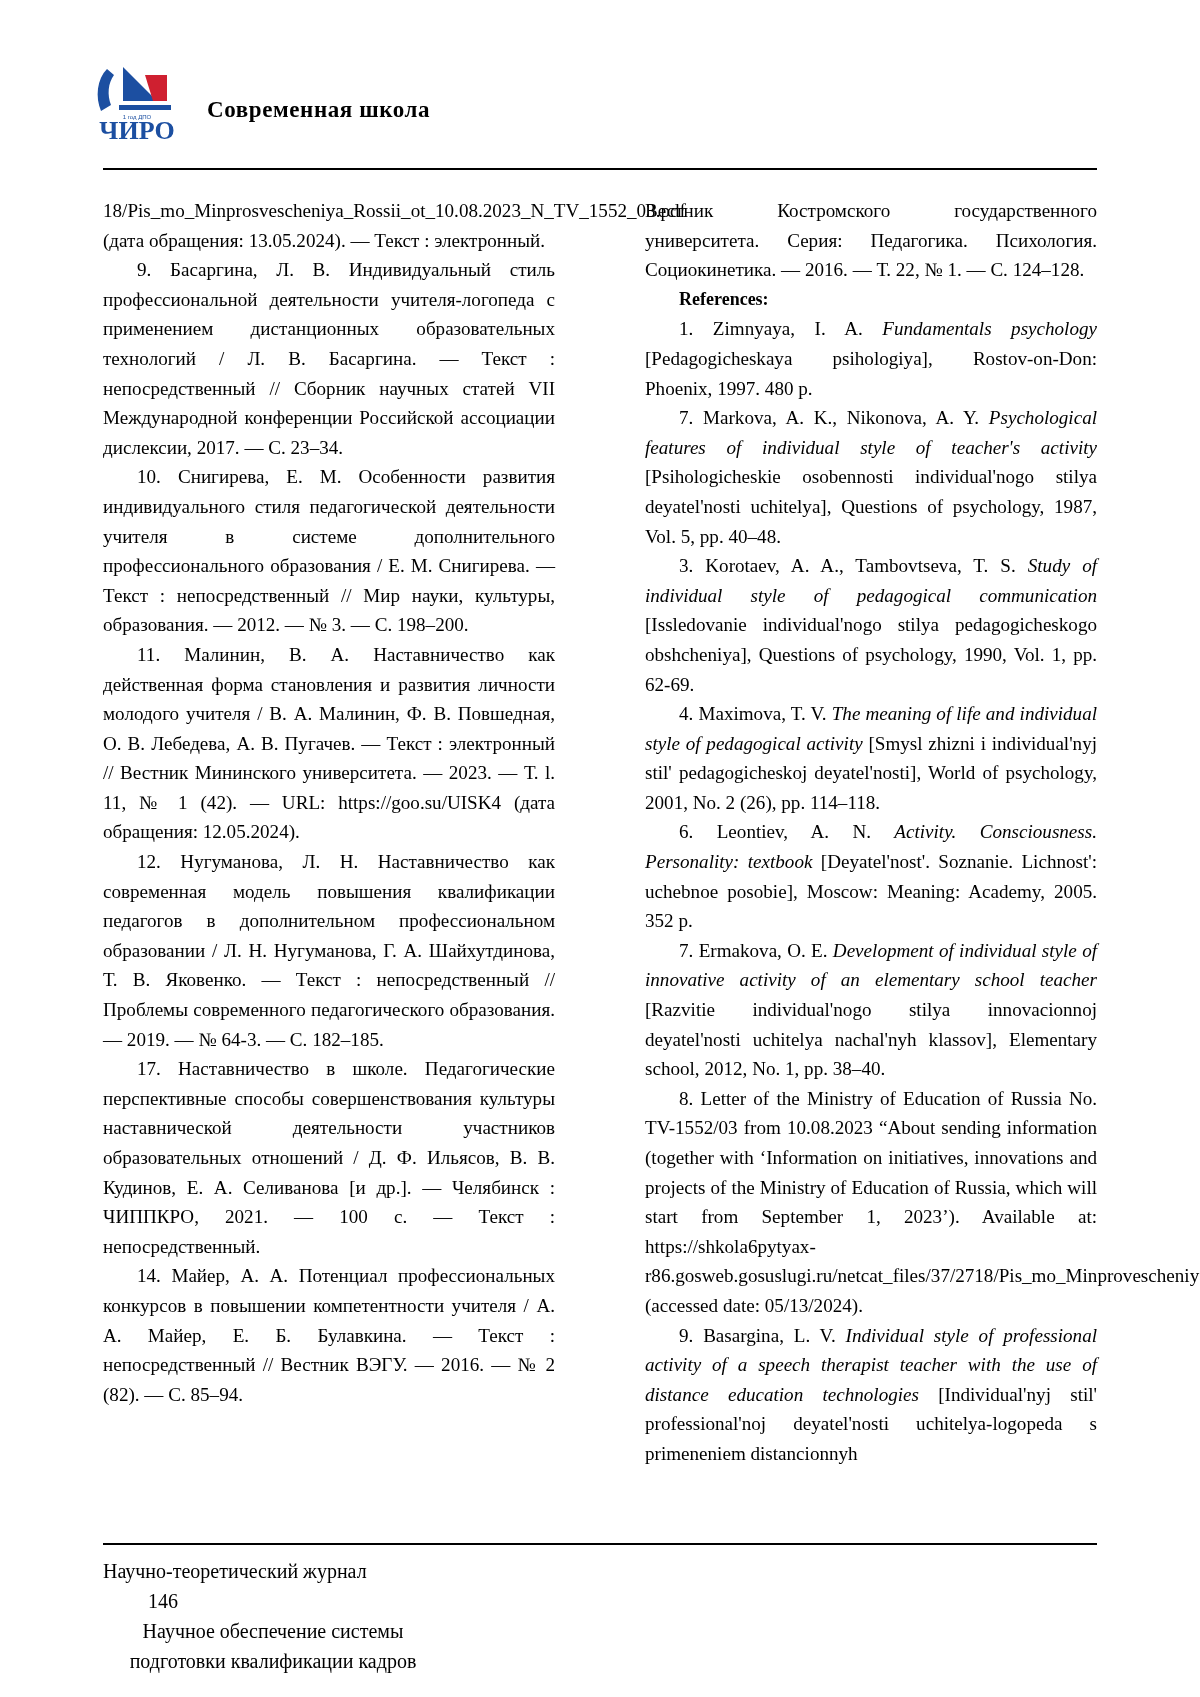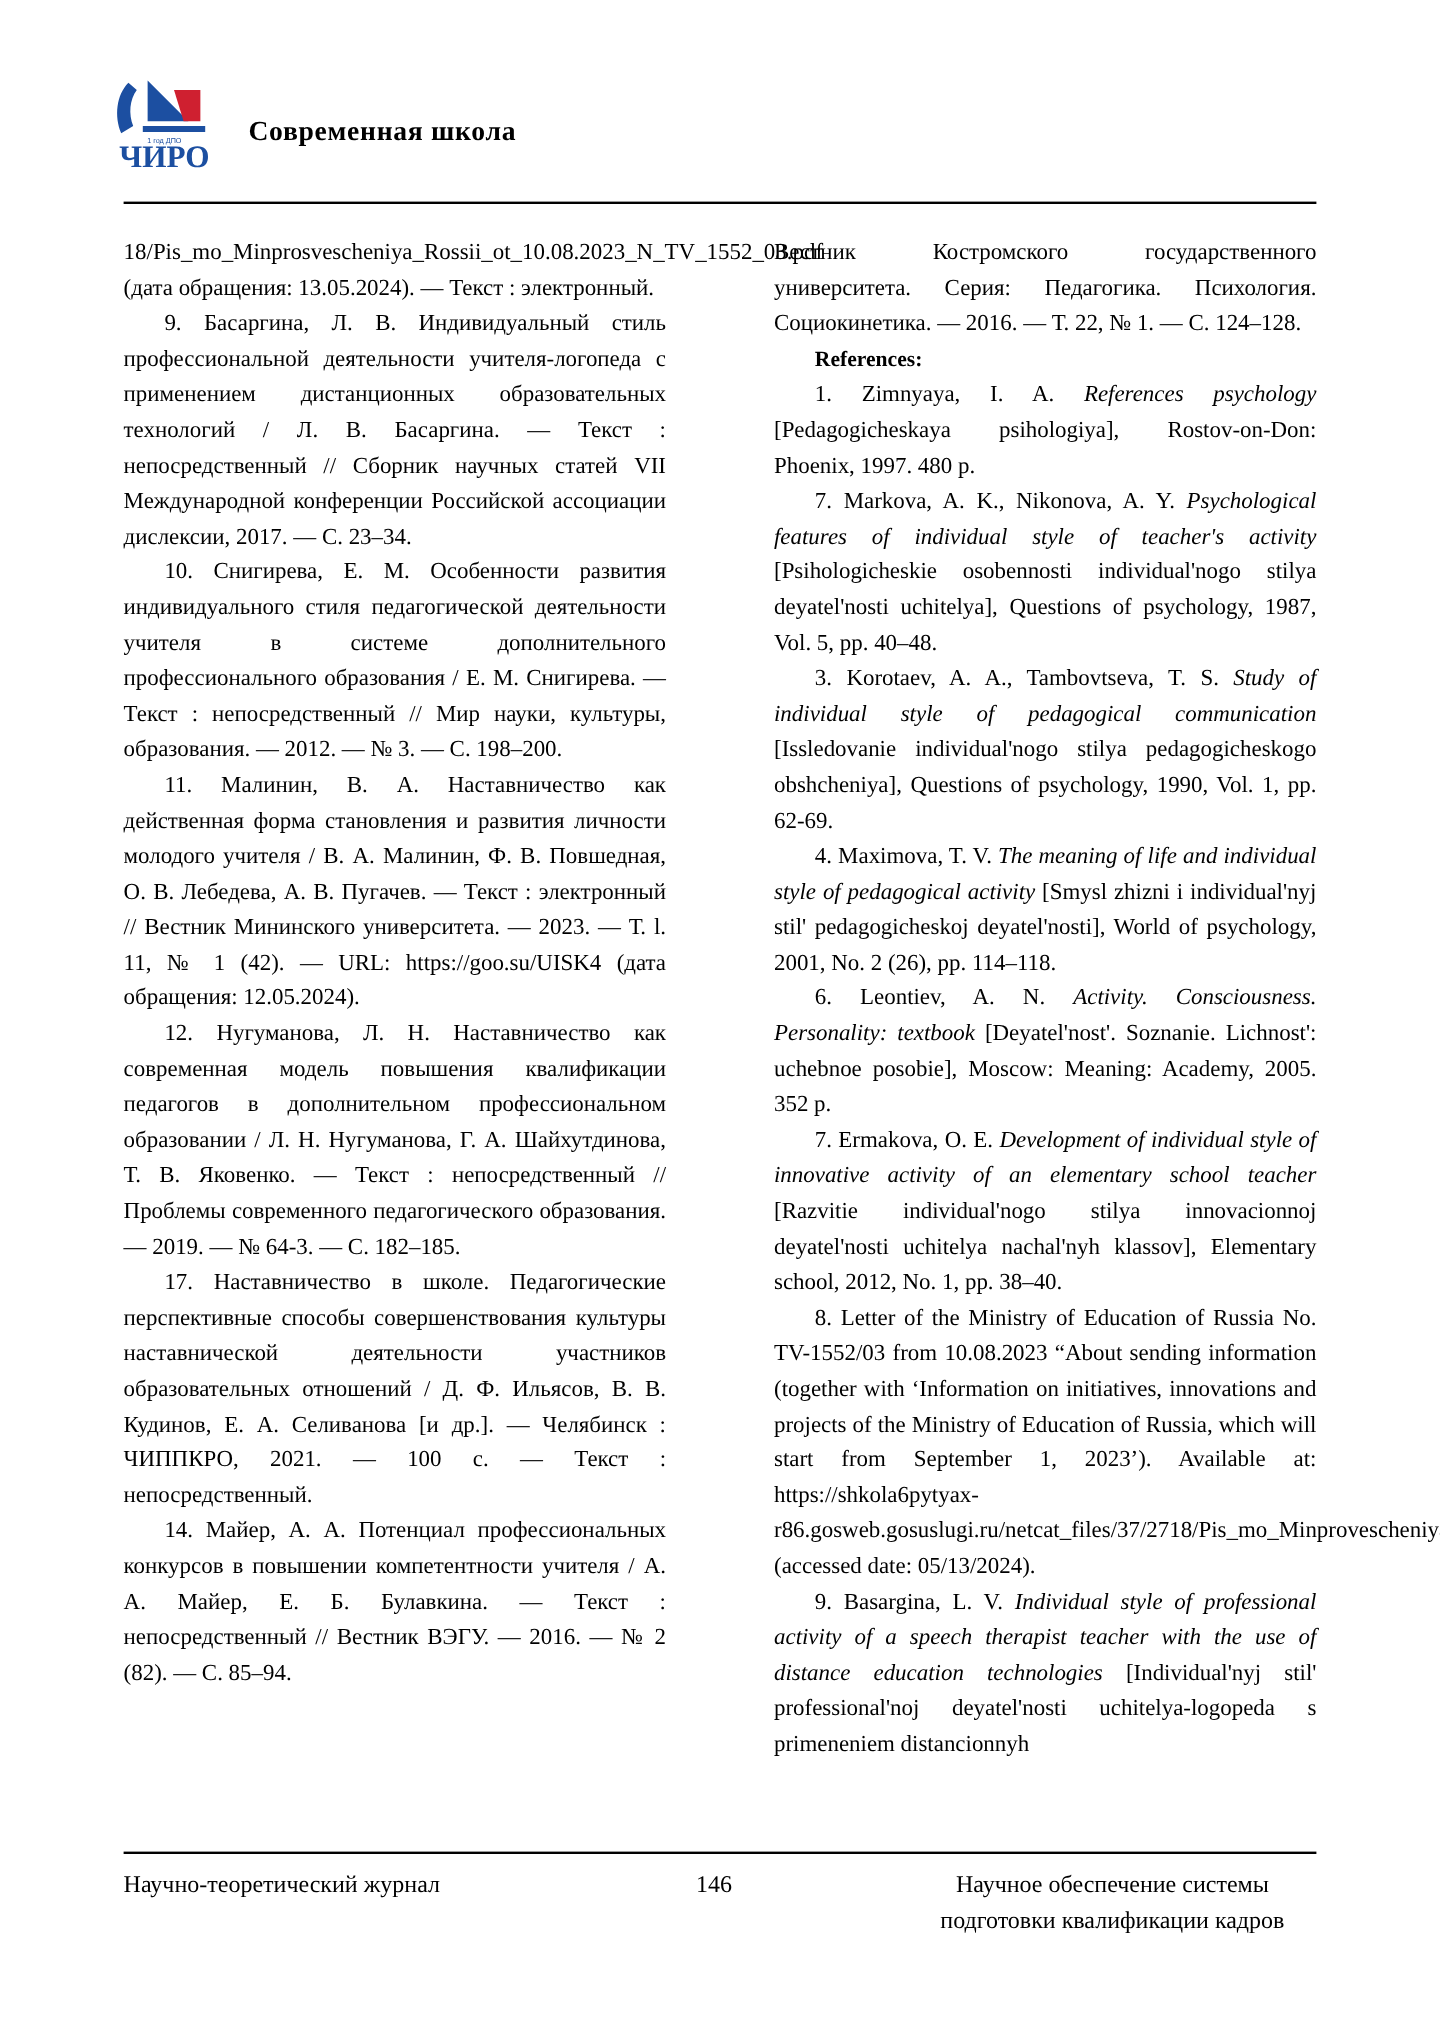--- a/index.html
+++ b/index.html
@@ -95,20 +95,21 @@
   .footer {
     position: absolute;
     left: 103px;
     top: 1556px;
     width: 994px;
     display: flex;
     align-items: flex-start;
     justify-content: space-between;
     font-size: 20px;
     line-height: 30px;
+    flex-direction: column;
   }
   .footer-left { width: 330px; text-align: left; }
   .footer-center { width: 120px; text-align: center; }
   .footer-right { width: 340px; text-align: center; }
 </style>
 </head>
 <body>
 
 <div class="page">
 
@@ -138,21 +139,21 @@
       <p class="indent">11. Малинин, В. А. Наставничество как действенная форма становления и развития личности молодого учителя / В. А. Малинин, Ф. В. Повшедная, О. В. Лебедева, А. В. Пугачев. — Текст : электронный // Вестник Мининского университета. — 2023. — Т. l. 11, № 1 (42). — URL: https://goo.su/UISK4 (дата обращения: 12.05.2024).</p>
       <p class="indent">12. Нугуманова, Л. Н. Наставничество как современная модель повышения квалификации педагогов в дополнительном профессиональном образовании / Л. Н. Нугуманова, Г. А. Шайхутдинова, Т. В. Яковенко. — Текст : непосредственный // Проблемы современного педагогического образования. — 2019. — № 64-3. — С. 182–185.</p>
       <p class="indent">17. Наставничество в школе. Педагогические перспективные способы совершенствования культуры наставнической деятельности участников образовательных отношений / Д. Ф. Ильясов, В. В. Кудинов, Е. А. Селиванова [и др.]. — Челябинск : ЧИППКРО, 2021. — 100 с. — Текст : непосредственный.</p>
       <p class="indent">14. Майер, А. А. Потенциал профессиональных конкурсов в повышении компетентности учителя / А. А. Майер, Е. Б. Булавкина. — Текст : непосредственный // Вестник ВЭГУ. — 2016. — № 2 (82). — С. 85–94.</p>
     </div>
 
     <div class="col">
       <p class="noindent">Вестник Костромского государственного университета. Серия: Педагогика. Психология. Социокинетика. — 2016. — Т. 22, № 1. — С. 124–128.</p>
       <h4>References:</h4>
 
-      <p class="indent"><span>1. Zimnyaya, I. A. </span><span class="it">References psychology</span><span> [Pedagogicheskaya psihologiya], Rostov-on-Don: Phoenix, 1997. 480 p.</span></p>
+      <p class="indent"><span>1. Zimnyaya, I. A. </span><span class="it">Fundamentals psychology</span><span> [Pedagogicheskaya psihologiya], Rostov-on-Don: Phoenix, 1997. 480 p.</span></p>
 
       <p class="indent"><span>7. Markova, A. K., Nikonova, A. Y. </span><span class="it">Psychological features of individual style of teacher's activity</span><span> [Psihologicheskie osobennosti individual'nogo stilya deyatel'nosti uchitelya], Questions of psychology, 1987, Vol. 5, pp. 40–48.</span></p>
 
       <p class="indent"><span>3. Korotaev, A. A., Tambovtseva, T. S. </span><span class="it">Study of individual style of pedagogical communication</span><span> [Issledovanie individual'nogo stilya pedagogicheskogo obshcheniya], Questions of psychology, 1990, Vol. 1, pp. 62-69.</span></p>
 
       <p class="indent"><span>4. Maximova, T. V. </span><span class="it">The meaning of life and individual style of pedagogical activity</span><span> [Smysl zhizni i individual'nyj stil' pedagogicheskoj deyatel'nosti], World of psychology, 2001, No. 2 (26), pp. 114–118.</span></p>
 
 
       <p class="indent"><span>6. Leontiev, A. N. </span><span class="it">Activity. Consciousness. Personality: textbook</span><span> [Deyatel'nost'. Soznanie. Lichnost': uchebnoe posobie], Moscow: Meaning: Academy, 2005. 352 p.</span></p>
 

